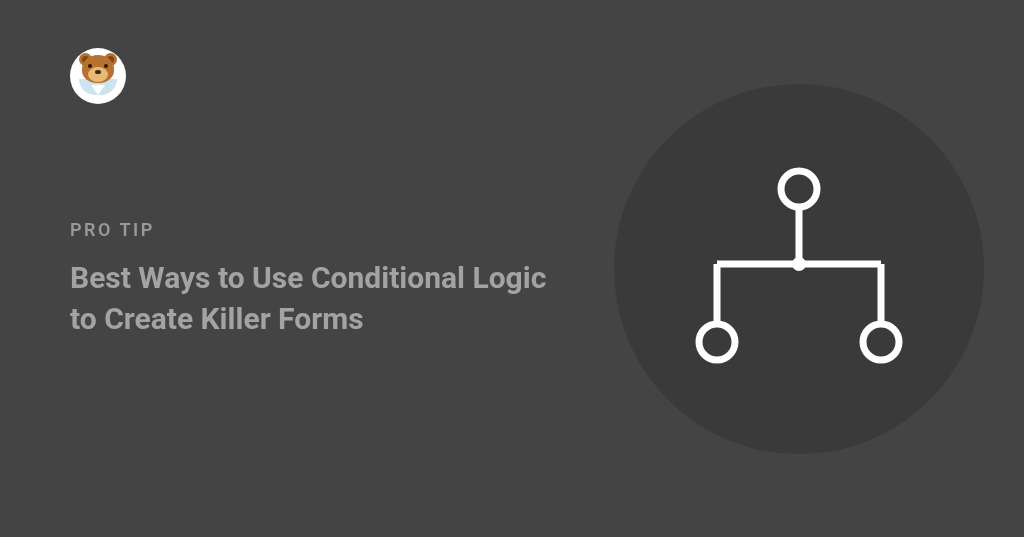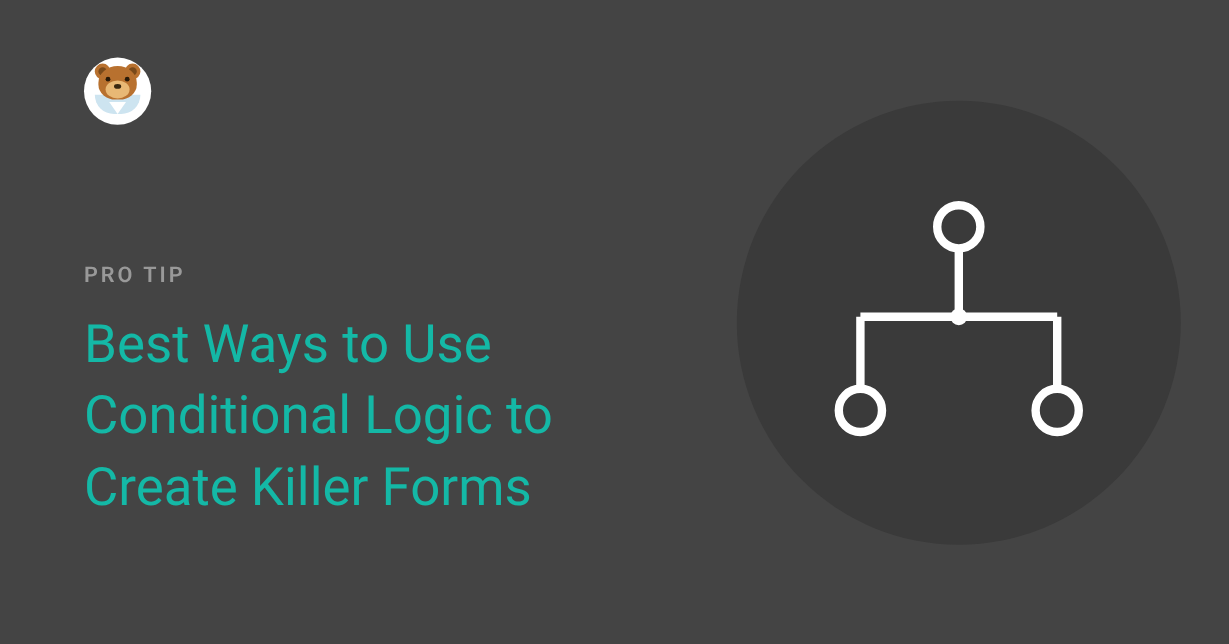--- a/index.html
+++ b/index.html
@@ -141,24 +141,24 @@
     }
     .eyebrow {
       font-size: 18px;
       font-weight: 600;
       letter-spacing: 2.5px;
       color: #999999;
       margin-bottom: 18px;
       text-transform: uppercase;
     }
     .title {
-      font-size: 44px;
-      font-weight: 400;
+      font-size: 30px;
+      font-weight: 700;
       line-height: 1.35;
-      color: #14b8a6;
+      color: #a3a3a3;
     }
     .circle-bg {
       position: absolute;
       top: 84px;
       right: 40px;
       width: 370px;
       height: 370px;
       background: #3a3a3a;
       border-radius: 50%;
       display: flex;

